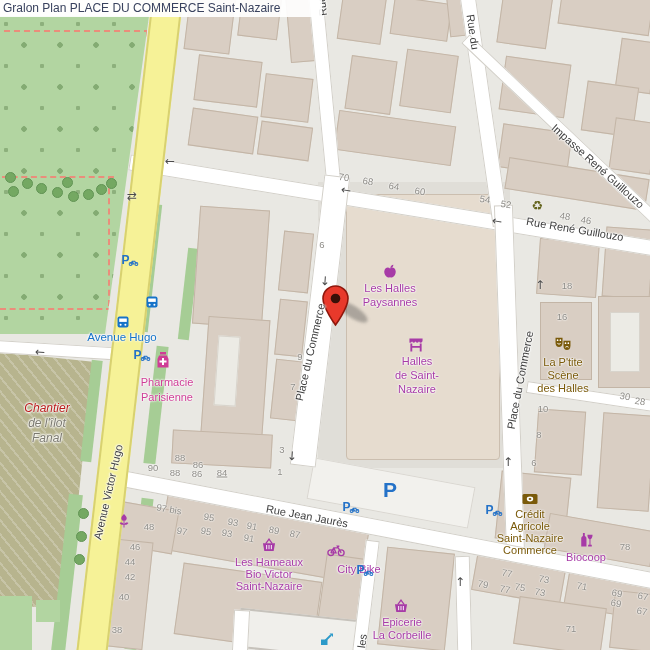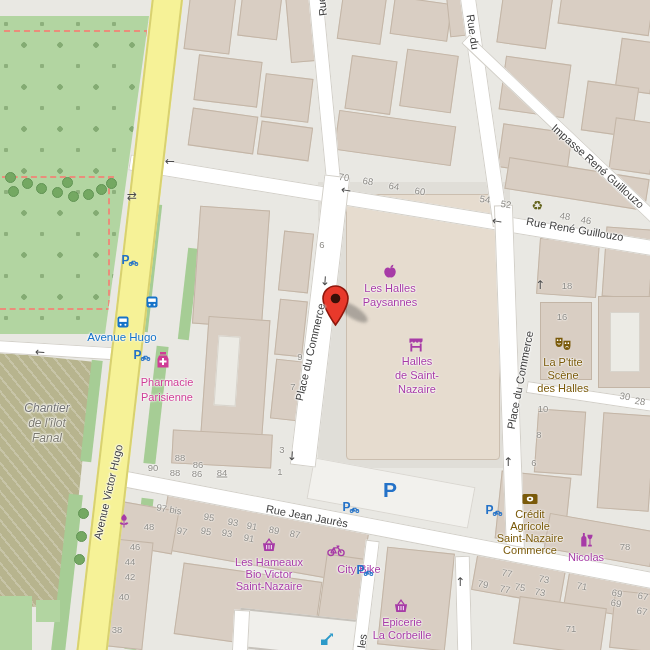--- a/index.html
+++ b/index.html
@@ -226,21 +226,21 @@
       <span class="arr" style="left: 170px; top: 161px; transform: translate(-50%, -50%) rotate(0deg);">←</span>
       <span class="arr" style="left: 346px; top: 190px; transform: translate(-50%, -50%) rotate(9deg);">←</span>
       <span class="arr" style="left: 497px; top: 221px; transform: translate(-50%, -50%) rotate(9deg);">←</span>
       <span class="arr" style="left: 325px; top: 281px; transform: translate(-50%, -50%) rotate(4deg);">↓</span>
       <span class="arr" style="left: 292px; top: 456px; transform: translate(-50%, -50%) rotate(4deg);">↓</span>
       <span class="arr" style="left: 540px; top: 285px; transform: translate(-50%, -50%) rotate(0deg);">↑</span>
       <span class="arr" style="left: 508px; top: 462px; transform: translate(-50%, -50%) rotate(0deg);">↑</span>
       <span class="arr" style="left: 40px; top: 352px; transform: translate(-50%, -50%) rotate(3deg);">←</span>
       <span class="arr" style="left: 132px; top: 196px; transform: translate(-50%, -50%) rotate(0deg);">⇄</span>
       <span class="arr" style="left: 460px; top: 582px; transform: translate(-50%, -50%) rotate(0deg);">↑</span>
-      <span class="lbl ital" style="left: 47px; top: 408px; color: #737373; transform: translate(-50%, -50%);">Chantier</span>
+      <span class="lbl ital" style="left: 47px; top: 408px; color: #b91c1c; transform: translate(-50%, -50%);">Chantier</span>
       <span class="lbl ital" style="left: 47px; top: 423px; color: rgb(124, 122, 112); transform: translate(-50%, -50%);">de l'îlot</span>
       <span class="lbl ital" style="left: 47px; top: 438px; color: rgb(124, 122, 112); transform: translate(-50%, -50%);">Fanal</span>
       <span class="poi" style="left: 390px; top: 271px; color: rgb(167, 59, 167); transform: translate(-50%, -50%);"><svg width="15" height="15" viewBox="0 0 16 16">
           <path fill="currentColor" d="M8.4 4.6C8.5 2.9 9.8 1.4 11.6 1.2c0 1.8-1.3 3.2-3 3.5z"></path>
           <path fill="currentColor" d="M8 5.2C6.9 4 4.9 3.8 3.4 5 1.5 6.6 1.4 9.9 2.8 12.3c1 1.7 2.3 2.7 3.4 2.7.7 0 1.1-.4 1.8-.4s1.1.4 1.8.4c1.1 0 2.4-1 3.4-2.7 1.4-2.4 1.3-5.7-.6-7.3-1.5-1.2-3.5-1-4.6.2z"></path>
         </svg></span>
       <span class="plbl" style="left: 390px; top: 288px; color: rgb(167, 59, 167); transform: translate(-50%, -50%);">Les Halles</span>
       <span class="plbl" style="left: 390px; top: 302px; color: rgb(167, 59, 167); transform: translate(-50%, -50%);">Paysannes</span>
       <span class="poi" style="left: 416px; top: 345px; color: rgb(167, 59, 167); transform: translate(-50%, -50%);"><svg width="16" height="15" viewBox="0 0 17 16">
           <path fill="currentColor" d="M1.5 1h14v2.2c0 1.3-.8 2.3-2 2.3-.9 0-1.6-.6-1.8-1.4-.2.8-1 1.4-1.9 1.4s-1.7-.6-1.9-1.4C7.7 4.9 7 5.5 6.1 5.5s-1.6-.6-1.8-1.4C4 4.9 3.3 5.5 2.4 5.5c-.5 0-.9-.1-.9-.3V1z"></path>
@@ -275,21 +275,21 @@
           <ellipse cx="8" cy="5.5" rx="1.4" ry="1.1" fill="currentColor"></ellipse>
         </svg></span>
       <span class="plbl" style="left: 530px; top: 514px; color: rgb(122, 90, 10); transform: translate(-50%, -50%);">Crédit</span>
       <span class="plbl" style="left: 530px; top: 526px; color: rgb(122, 90, 10); transform: translate(-50%, -50%);">Agricole</span>
       <span class="plbl" style="left: 530px; top: 538px; color: rgb(122, 90, 10); transform: translate(-50%, -50%);">Saint-Nazaire</span>
       <span class="plbl" style="left: 530px; top: 550px; color: rgb(122, 90, 10); transform: translate(-50%, -50%);">Commerce</span>
       <span class="poi" style="left: 586px; top: 540px; color: rgb(167, 59, 167); transform: translate(-50%, -50%);"><svg width="14" height="15" viewBox="0 0 15 16">
           <path fill="currentColor" d="M4.2.5h2v3.2c1.2.5 1.8 1.5 1.8 3V15H2.4V6.7c0-1.5.6-2.5 1.8-3z"></path>
           <path fill="currentColor" d="M9 2.5h5.5c0 2.6-1 4.3-2.2 4.7v6h1.4V15H9.8v-1.8h1.4v-6C10 6.8 9 5.1 9 2.5z"></path>
         </svg></span>
-      <span class="plbl" style="left: 586px; top: 557px; color: rgb(167, 59, 167); transform: translate(-50%, -50%);">Nicolas</span>
+      <span class="plbl" style="left: 586px; top: 557px; color: rgb(167, 59, 167); transform: translate(-50%, -50%);">Biocoop</span>
       <span class="poi" style="left: 269px; top: 545px; color: rgb(167, 59, 167); transform: translate(-50%, -50%);"><svg width="15" height="14" viewBox="0 0 16 15">
           <path fill="none" stroke="currentColor" stroke-width="1.4" d="M4.5 6 8 1.2 11.5 6"></path>
           <path fill="currentColor" d="M1.5 5.5h13L13 14H3z"></path>
           <path fill="none" stroke="#fff" d="M5.5 7.5v4.5M8 7.5v4.5M10.5 7.5v4.5"></path>
         </svg></span>
       <span class="plbl" style="left: 269px; top: 562px; color: rgb(167, 59, 167); transform: translate(-50%, -50%);">Les Hameaux</span>
       <span class="plbl" style="left: 269px; top: 574px; color: rgb(167, 59, 167); transform: translate(-50%, -50%);">Bio Victor</span>
       <span class="plbl" style="left: 269px; top: 586px; color: rgb(167, 59, 167); transform: translate(-50%, -50%);">Saint-Nazaire</span>
       <span class="poi" style="left: 336px; top: 551px; color: rgb(167, 59, 167); transform: translate(-50%, -50%);"><svg width="18" height="12" viewBox="0 0 20 13">
           <g fill="none" stroke="currentColor" stroke-width="1.5">
@@ -385,13 +385,14 @@
             <g fill="none" stroke="currentColor" stroke-width="2.4">
               <circle cx="4.2" cy="8.5" r="3"></circle>
               <circle cx="15.8" cy="8.5" r="3"></circle>
               <path d="M4.2 8.5 7.5 3h5l3.3 5.5M7.5 3l2.5 5.5H4.2"></path>
             </g>
           </svg>
         </span>
       </span>
       <span class="poi" style="left: 390px; top: 490px; color: rgb(36, 114, 200); transform: translate(-50%, -50%);"><span class="bigP">P</span></span>
     </div>
+  <div id="titlebar">Gralon Plan PLACE DU COMMERCE Saint-Nazaire</div>
 </div>
 
 </body></html>

